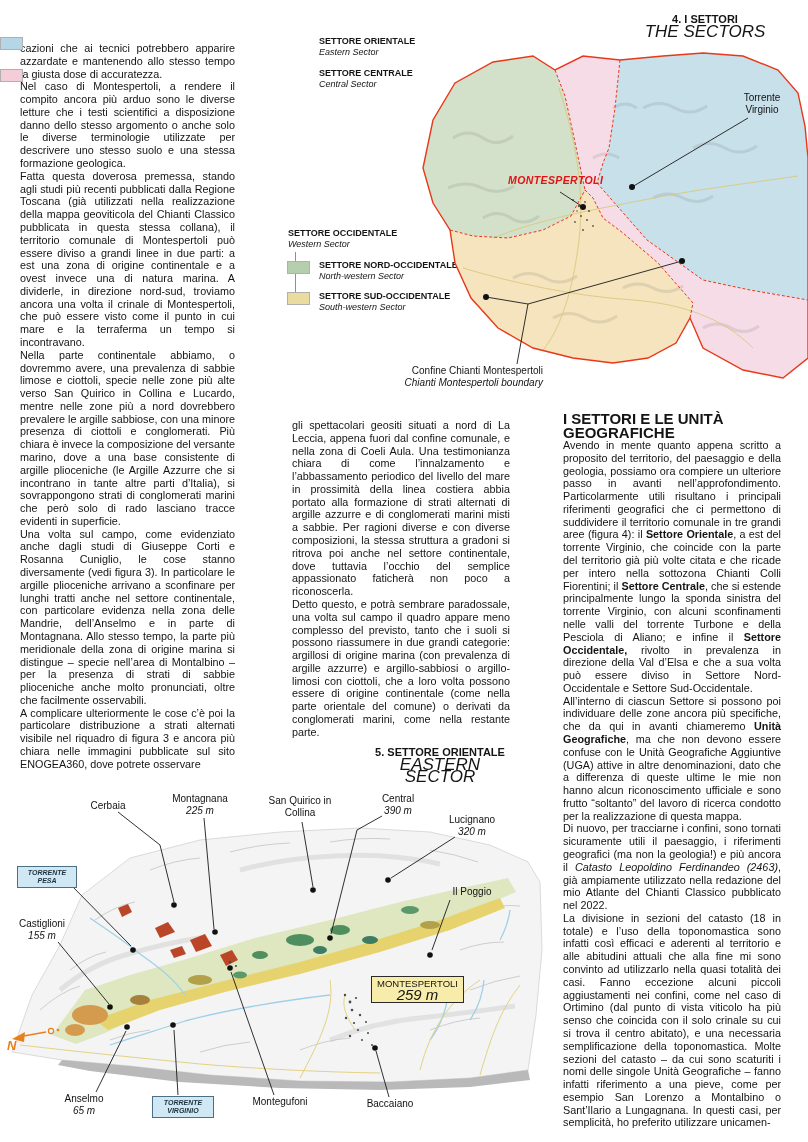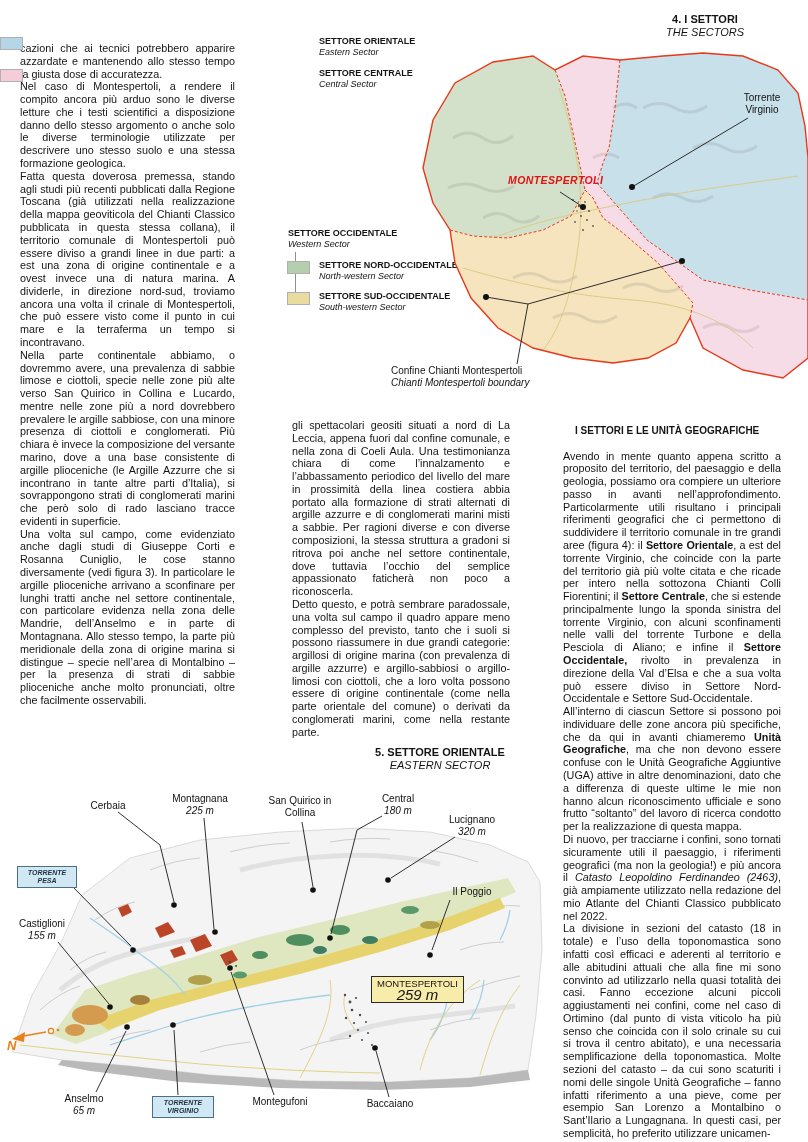--- a/index.html
+++ b/index.html
@@ -3,38 +3,38 @@
 <meta charset="utf-8">
 <style>
   html,body{margin:0;padding:0}
   body{position:relative;width:808px;height:1142px;background:#ffffff;
        font-family:"Liberation Sans",sans-serif;color:#141414;overflow:hidden}
   .col{position:absolute;font-size:10.8px;line-height:12.78px;text-align:justify}
   .col p{margin:0;text-align:justify}
   #col-left{left:20px;top:42px;width:215px}
   #col-mid{left:292px;top:419px;width:218px}
   #col-right{left:563px;top:412px;width:218px}
-  .colhead{font-weight:700;font-size:10px;line-height:13.5px;text-align:left;margin:12px}
+  .colhead{font-weight:700;font-size:15px;line-height:13.5px;text-align:left;margin:0}
   .figtitle{position:absolute;text-align:center}
   .figtitle .t{font-weight:700;font-size:11px;line-height:12.5px}
-  .figtitle .s{font-style:italic;font-size:11px;line-height:12.5px}
+  .figtitle .s{font-style:italic;font-size:17px;line-height:12.5px}
   #fig4-title{right:18px;top:13px;width:170px}
   #fig5-title{left:370px;top:746px;width:140px}
   .swatch{position:absolute;width:21px;height:11px;border:0.5px solid #b0b0b0}
   .legend-text{position:absolute;left:319px}
   .legend-label{font-size:9px;font-weight:700;line-height:10.5px;white-space:nowrap}
   .legend-sub{font-size:9px;font-style:italic;line-height:10.5px;white-space:nowrap}
   #legend-occ{position:absolute;left:288px;top:228px}
   #legend-connector{position:absolute;left:295px;top:252px;width:1px;height:48px;background:#8f8f8f}
   #fig4-map{position:absolute;left:393px;top:48px}
   .maplabel{position:absolute;font-size:10px;line-height:11.5px;text-align:center;color:#111}
   .maplabel .elev{font-style:italic;display:block}
   #msp-label{position:absolute;left:508px;top:174px;color:#e01414;font-weight:700;
              font-style:italic;font-size:10.5px;letter-spacing:0.4px}
-  #confine-label{position:absolute;left:391px;top:365px;width:152px;text-align:left;
+  #confine-label{position:absolute;left:391px;top:365px;width:152px;text-align:right;
                  font-size:10px;line-height:11.5px}
   #confine-label .en{font-style:italic;display:block}
   #tv-label{left:726px;top:92px;width:72px}
   #fig5{position:absolute;left:0;top:790px;width:545px;height:352px}
   #fig5 svg{position:absolute;left:0;top:0}
   .riverbox{position:absolute;background:#cfe8f4;border:1px solid #4a6f86;font-size:7px;
             line-height:8px;font-weight:700;font-style:italic;text-align:center;
             padding:2px 3px;color:#1c2f3c}
   .townbox{position:absolute;background:#f8ecaa;border:1px solid #2a2a2a;font-size:9.5px;
            line-height:10.5px;text-align:center;padding:2px 5px;white-space:nowrap}
@@ -43,20 +43,21 @@
 </style>
 </head>
 <body>
 
 <div id="col-left" class="col">
     <p>cazioni che ai tecnici potrebbero apparire azzardate e mantenendo allo stesso tempo la giusta dose di accuratezza.</p>
     <p>Nel caso di Montespertoli, a rendere il compito ancora più arduo sono le diverse letture che i testi scientifici a disposizione danno dello stesso argomento o anche solo le diverse terminologie utilizzate per descrivere uno stesso suolo e una stessa formazione geologica.</p>
     <p>Fatta questa doverosa premessa, stando agli studi più recenti pubblicati dalla Regione Toscana (già utilizzati nella realizzazione della mappa geoviticola del Chianti Classico pubblicata in questa stessa collana), il territorio comunale di Montespertoli può essere diviso a grandi linee in due parti: a est una zona di origine continentale e a ovest invece una di natura marina. A dividerle, in direzione nord-sud, troviamo ancora una volta il crinale di Montespertoli, che può essere visto come il punto in cui mare e la terraferma un tempo si incontravano.</p>
     <p>Nella parte continentale abbiamo, o dovremmo avere, una prevalenza di sabbie limose e ciottoli, specie nelle zone più alte verso San Quirico in Collina e Lucardo, mentre nelle zone più a nord dovrebbero prevalere le argille sabbiose, con una minore presenza di ciottoli e conglomerati. Più chiara è invece la composizione del versante marino, dove a una base consistente di argille plioceniche (le Argille Azzurre che si incontrano in tante altre parti d’Italia), si sovrappongono strati di conglomerati marini che però solo di rado lasciano tracce evidenti in superficie.</p>
     <p>Una volta sul campo, come evidenziato anche dagli studi di Giuseppe Corti e Rosanna Cuniglio, le cose stanno diversamente (vedi figura 3). In particolare le argille plioceniche arrivano a sconfinare per lunghi tratti anche nel settore continentale, con particolare evidenza nella zona delle Mandrie, dell’Anselmo e in parte di Montagnana. Allo stesso tempo, la parte più meridionale della zona di origine marina si distingue – specie nell’area di Montalbino – per la presenza di strati di sabbie plioceniche anche molto pronunciati, oltre che facilmente osservabili.</p>
+    <p>A complicare ulteriormente le cose c’è poi la particolare distribuzione a strati alternati visibile nel riquadro di figura 3 e ancora più chiara nelle immagini pubblicate sul sito ENOGEA360, dove potrete osservare</p>
   </div>
 
 <div id="col-mid" class="col">
     <p>gli spettacolari geositi situati a nord di La Leccia, appena fuori dal confine comunale, e nella zona di Coeli Aula. Una testimonianza chiara di come l’innalzamento e l’abbassamento periodico del livello del mare in prossimità della linea costiera abbia portato alla formazione di strati alternati di argille azzurre e di conglomerati marini misti a sabbie. Per ragioni diverse e con diverse composizioni, la stessa struttura a gradoni si ritrova poi anche nel settore continentale, dove tuttavia l’occhio del semplice appassionato faticherà non poco a riconoscerla.</p>
     <p>Detto questo, e potrà sembrare paradossale, una volta sul campo il quadro appare meno complesso del previsto, tanto che i suoli si possono riassumere in due grandi categorie: argillosi di origine marina (con prevalenza di argille azzurre) e argillo-sabbiosi o argillo-limosi con ciottoli, che a loro volta possono essere di origine continentale (come nella parte orientale del comune) o derivati da conglomerati marini, come nella restante parte.</p>
   </div>
 
 <div id="col-right" class="col">
   <h3 class="colhead">I SETTORI E LE UNITÀ GEOGRAFICHE</h3>
   <div>
@@ -298,21 +299,21 @@
 
   <div class="maplabel" style="left:78px;top:10px;width:60px">
     <span>Cerbaia</span></div>
   <div class="maplabel" style="left:168px;top:3px;width:64px">
     <span>Montagnana</span>
     <span class="elev">225 m</span></div>
   <div class="maplabel" style="left:262px;top:5px;width:76px">
     <span>San Quirico in Collina</span></div>
   <div class="maplabel" style="left:366px;top:3px;width:64px">
     <span>Central</span>
-    <span class="elev">180 m</span></div>
+    <span class="elev">390 m</span></div>
   <div class="maplabel" style="left:440px;top:24px;width:64px">
     <span>Lucignano</span>
     <span class="elev">320 m</span></div>
   <div class="maplabel" style="left:438px;top:96px;width:68px">
     <span>Il Poggio</span></div>
   <div class="maplabel" style="left:6px;top:128px;width:72px">
     <span>Castiglioni</span>
     <span class="elev">155 m</span></div>
   <div class="maplabel" style="left:52px;top:303px;width:64px">
     <span>Anselmo</span>

